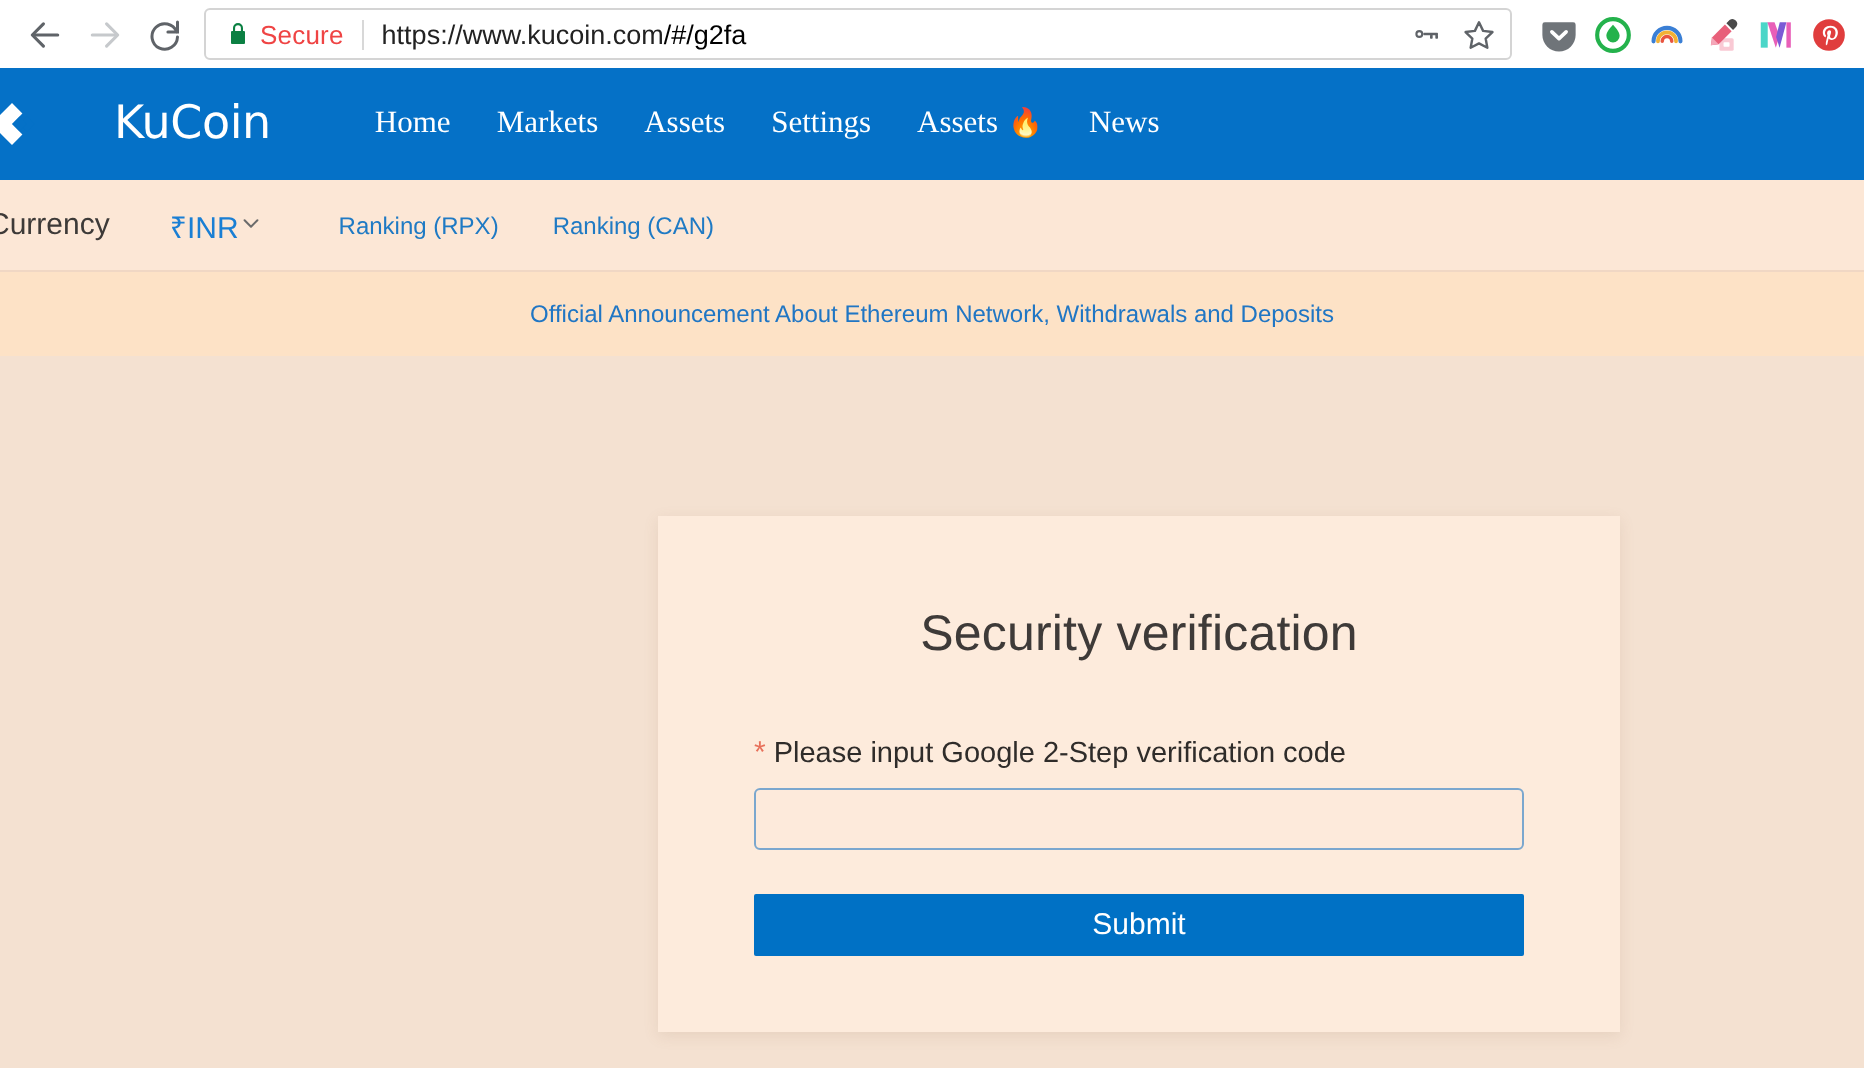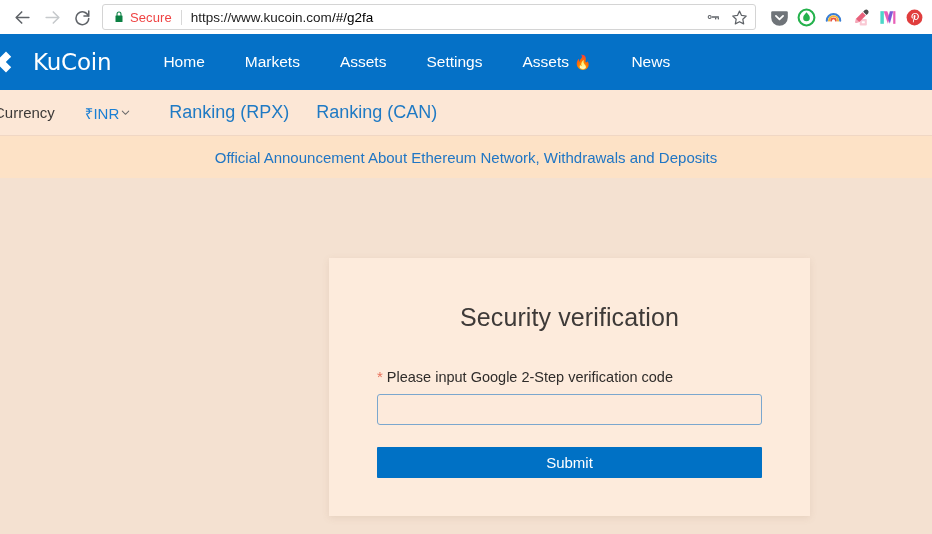--- a/index.html
+++ b/index.html
@@ -66,22 +66,23 @@
     align-items: center;
   }
   .kc-logo {
     display: flex; align-items: center;
     margin-left: -6px;
     gap: 5px;
   }
   .kc-logo-text {
     color: #fff; font-size: 23px; letter-spacing: -0.2px;
     font-family: "DejaVu Sans", sans-serif;
-  }
-  .kc-links { display: flex; align-items: center; margin-left: 52px; gap: 40px; }
+    margin-left: 24px;
+  }
+  .kc-links { display: flex; align-items: center; margin-left: 52px; gap: 23px; font-family: Liberation Serif, serif; }
   .kc-link {
     color: #ffffff; font-size: 15.5px; text-decoration: none;
     display: flex; align-items: center; gap: 5px; white-space: nowrap;
   }
   .fire { font-size: 14px; }
 
   
   .sub-bar {
     height: 46px;
     background: #fce7d6;
@@ -90,29 +91,29 @@
     padding-left: 0;
   }
   .currency-group {
     display: flex; align-items: center; gap: 6px;
     margin-left: -6px;
   }
   .currency-label { font-size: 15px; color: #3d3a38; }
   .currency-value { font-size: 15px; color: #1a7fd4; display: flex; align-items: center; gap: 1px; margin-left: 24px; }
   .chev { display: inline-block; }
   .rank-links { display: flex; align-items: center; gap: 27px; margin-left: 38px; }
-  .rank-link { color: #1f7ac4; font-size: 18px; text-decoration: none; white-space: nowrap; }
+  .rank-link { color: #1f7ac4; font-size: 12px; text-decoration: none; white-space: nowrap; }
 
   
   .announce {
     height: 42px;
     background: #fde2c6;
     display: flex; align-items: center; justify-content: center;
   }
-  .announce a { color: #2076c4; font-size: 15px; text-decoration: none; }
+  .announce a { color: #2076c4; font-size: 12px; text-decoration: none; }
 
   
   .page-body {
     background: #f4e1d1;
     height: 352px;
     position: relative;
   }
   .card {
     position: absolute;
     left: 329px; top: 80px;

